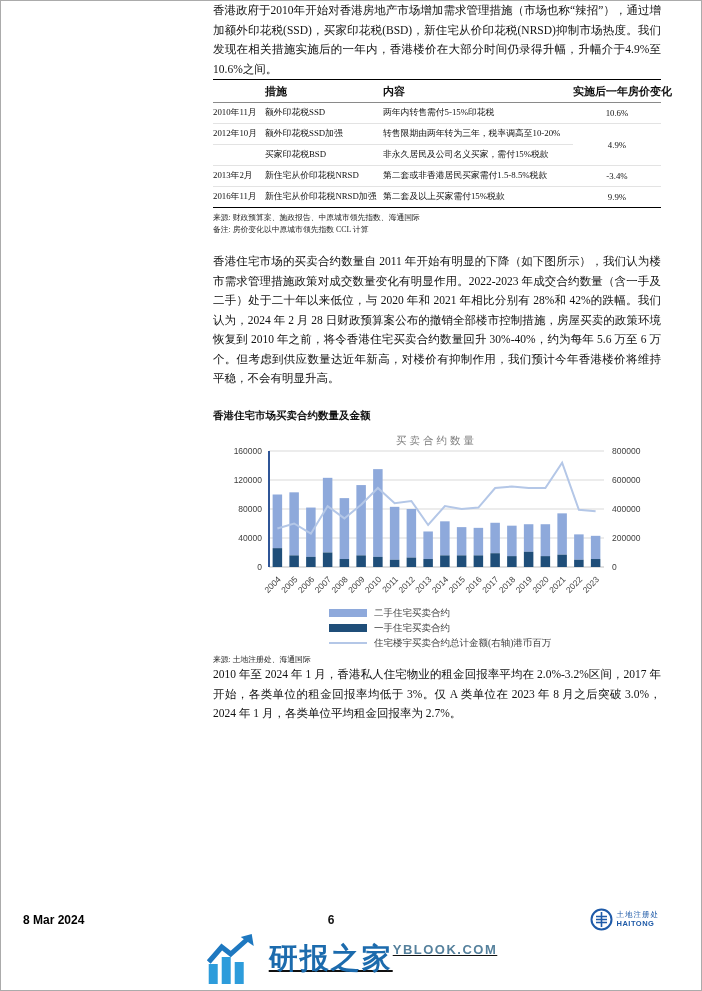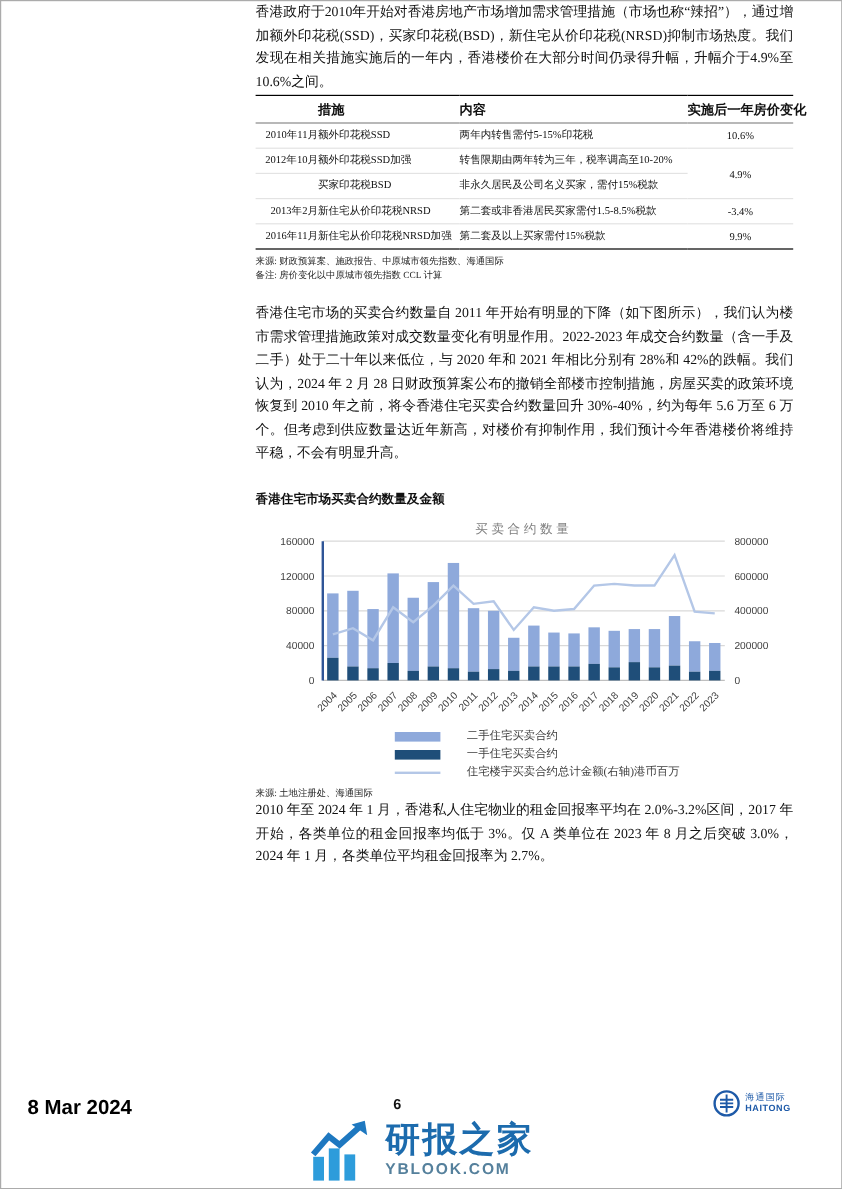--- a/index.html
+++ b/index.html
@@ -11,46 +11,46 @@
   .h1{margin-top:93px;}
   .h2{margin-top:24px;}
   .body-para{font-size:11.5px;line-height:19.5px;text-align:justify;margin:0;}
   .block-title{font-size:10.5px;font-weight:bold;margin:22px 0 4px 0;}
   table.policy{width:448px;border-collapse:collapse;table-layout:fixed;font-size:8.8px;
                border-top:1.5px solid #000;border-bottom:1.5px solid #000;}
   table.policy th{font-size:11px;font-weight:bold;text-align:left;padding:4px 0 3px 0;
                   border-bottom:1px solid #8a8a8a;white-space:nowrap;}
   table.policy td{padding:4px 0;white-space:nowrap;vertical-align:middle;border-top:1px solid #e3e3e3;}
   table.policy tbody tr:first-child td{border-top:none;}
-  .col-date{width:52px;text-align:right;}
+  .col-date{width:52px;}
   .col-measure{width:118px;}
   .col-content{width:190px;}
   .col-change{width:88px;text-align:center;}
   .src-note{font-size:7.8px;line-height:11.5px;color:#262626;margin:4px 0 0 0;}
   .fig{margin-top:18px;}
   .fig-title{font-size:10.5px;font-weight:bold;margin:20px 0 8px 0;}
   svg text{font-family:"Liberation Sans",sans-serif;}
   .legend{margin:2px 0 0 116px;list-style:none;padding:0;}
-  .legend li{display:flex;align-items:center;gap:22px;font-size:9.5px;color:#3d3d3d;
+  .legend li{display:flex;align-items:center;gap:7px;font-size:9.5px;color:#3d3d3d;
              line-height:13px;margin-bottom:2px;}
   .sw{flex:0 0 auto;}
   .sw-bar{width:38px;height:8px;}
   .sw-line{width:38px;height:2.2px;}
   .footer-date{position:absolute;left:22px;top:912px;font-family:"Liberation Sans",sans-serif;
-               font-size:17px;font-weight:bold;color:#000;}
+               font-size:12px;font-weight:bold;color:#000;}
   .footer-page{position:absolute;left:300px;top:912px;width:60px;text-align:center;
                font-family:"Liberation Sans",sans-serif;font-size:12px;font-weight:bold;}
   .haitong{position:absolute;right:42px;top:907px;display:flex;align-items:center;gap:4px;}
   .haitong-text{display:flex;flex-direction:column;font-family:"Liberation Sans",sans-serif;
                 color:#1e5aa8;line-height:8.5px;}
   .haitong-cn{font-size:7.5px;letter-spacing:1px;}
   .haitong-en{font-size:7.5px;font-weight:bold;letter-spacing:0.5px;}
   .watermark{position:absolute;left:50%;top:931px;transform:translateX(-50%);
              display:flex;align-items:center;gap:10px;}
-  .wm-text{display:flex;flex-direction:column;font-family:"Liberation Sans",sans-serif;}
+  .wm-text{display:flex;font-family:"Liberation Sans",sans-serif;text-decoration:underline;}
   .wm-title{font-size:29px;font-weight:bold;color:#1c6bad;letter-spacing:2px;line-height:32px;}
   .wm-url{font-size:13px;font-weight:bold;color:#55809c;letter-spacing:1.5px;line-height:16px;}
 </style>
 </head>
 <body>
 
 <div class="page">
   <div class="content">
 
     <p class="body-para">香港政府于2010年开始对香港房地产市场增加需求管理措施（市场也称“辣招”），通过增加额外印花税(SSD)，买家印花税(BSD)，新住宅从价印花税(NRSD)抑制市场热度。我们发现在相关措施实施后的一年内，香港楼价在大部分时间仍录得升幅，升幅介于4.9%至 10.6%之间。</p>
@@ -205,21 +205,21 @@
   <div class="footer-date">8 Mar 2024</div>
   <div class="footer-page">6</div>
 
   <div class="haitong">
     <svg width="23" height="23" viewBox="0 0 23 23">
       <circle cx="11.5" cy="11.5" r="10" fill="none" stroke="#1e5aa8" stroke-width="2"></circle>
       <path d="M6 8.5 H17 M6 11.5 H17 M6 14.5 H17" stroke="#1e5aa8" stroke-width="1.6" fill="none"></path>
       <path d="M11.5 4 V19" stroke="#1e5aa8" stroke-width="1.6" fill="none"></path>
     </svg>
     <div class="haitong-text">
-      <span class="haitong-cn">海通国际</span>
+      <span class="haitong-cn">土地注册处</span>
       <span class="haitong-en">HAITONG</span>
     </div>
   </div>
 
   <div class="watermark">
     <svg width="54" height="52" viewBox="0 0 54 52">
       <rect x="4" y="32" width="9" height="20" fill="#2d9cdb"></rect>
       <rect x="17" y="25" width="9" height="27" fill="#2d9cdb"></rect>
       <rect x="30" y="30" width="9" height="22" fill="#2d9cdb"></rect>
       <polyline points="4,30 17,15 26,22 44,6" fill="none" stroke="#1e78c0" stroke-width="5"></polyline>

